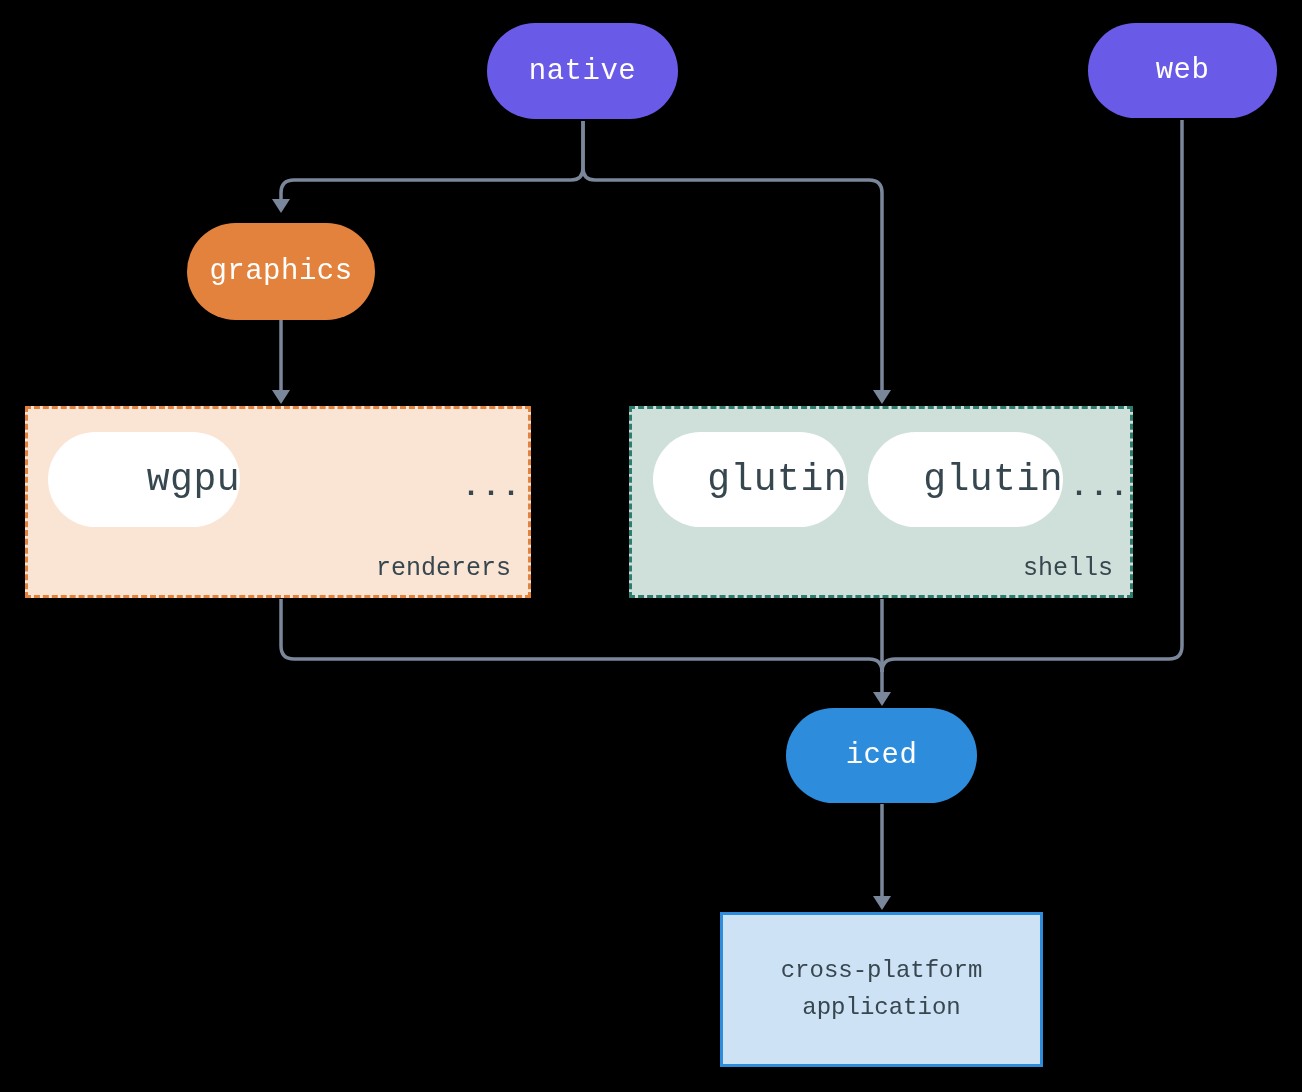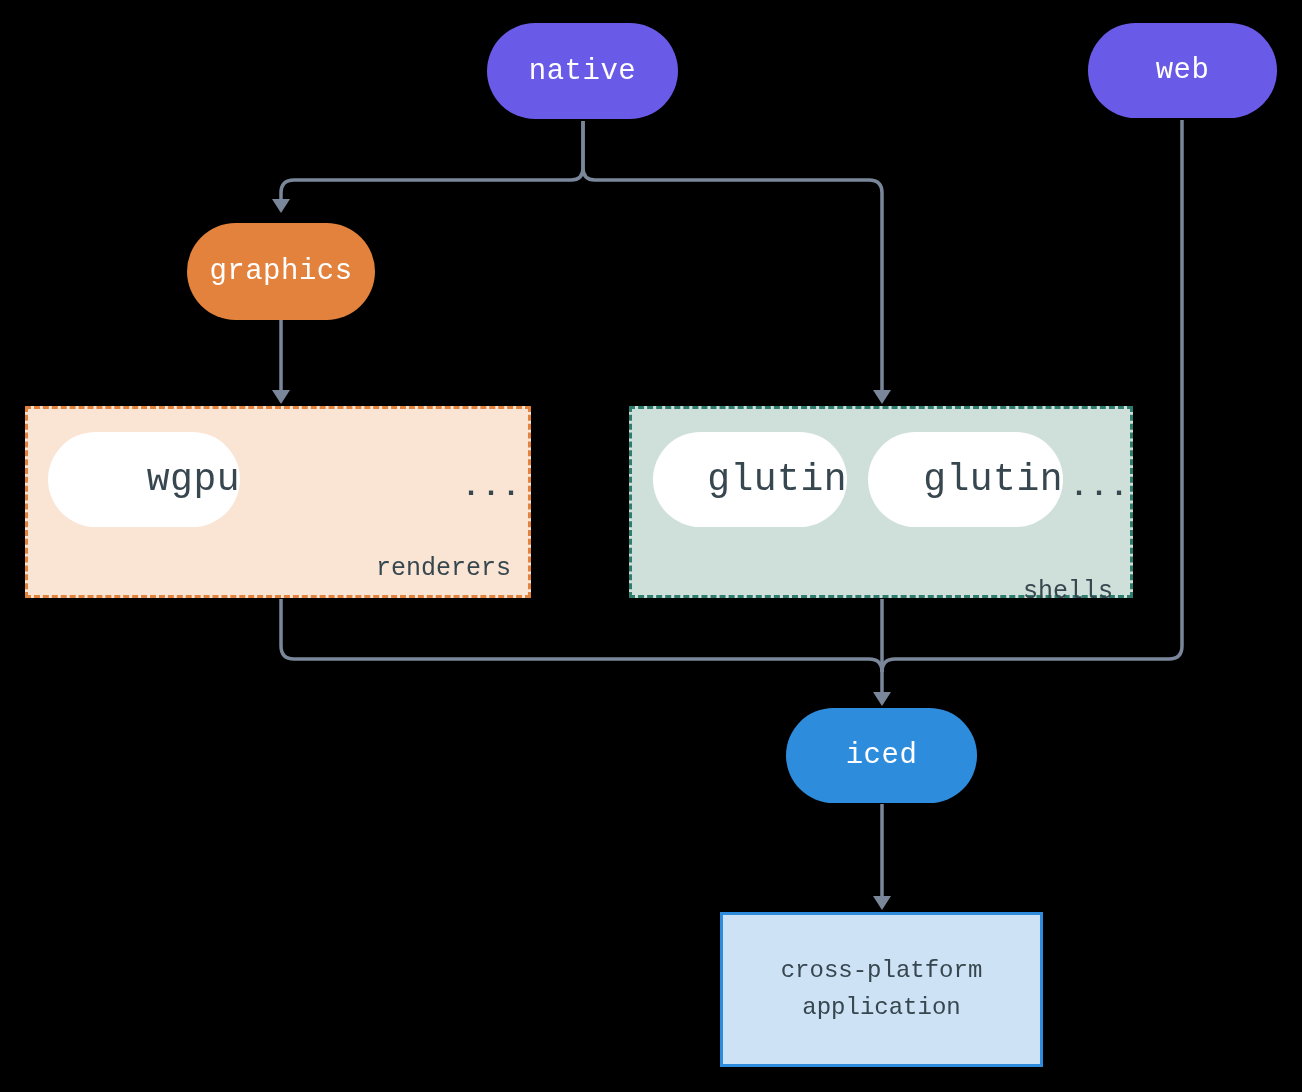--- a/index.html
+++ b/index.html
@@ -146,21 +146,21 @@
   </div>
 
   <div class="group-box group-shells" style="left:629px; top:406px; width:504px; height:192px;"></div>
   <div class="pill pill-white" style="left:653px; top:432px; width:194px; height:95px;">
     <span>glutin</span>
   </div>
   <div class="pill pill-white" style="left:868px; top:432px; width:195px; height:95px;">
     <span>glutin</span>
   </div>
   <div class="ellipsis" style="left:1076px; top:432px;">...</div>
-  <div class="group-label" style="left:629px; top:429px; width:498px; height:186px; position:absolute;">
+  <div class="group-label" style="left:629px; top:406px; width:498px; height:186px; position:absolute;">
     <span class="group-label">shells</span>
   </div>
 
   <div class="pill pill-primary pill-iced" style="left:786px; top:708px; width:191px; height:95px;">
     <span>iced</span>
   </div>
 
   <div class="app-box" style="left:720px; top:912px; width:323px; height:155px;">
     <span>cross-platform</span>
     <span>application</span>

